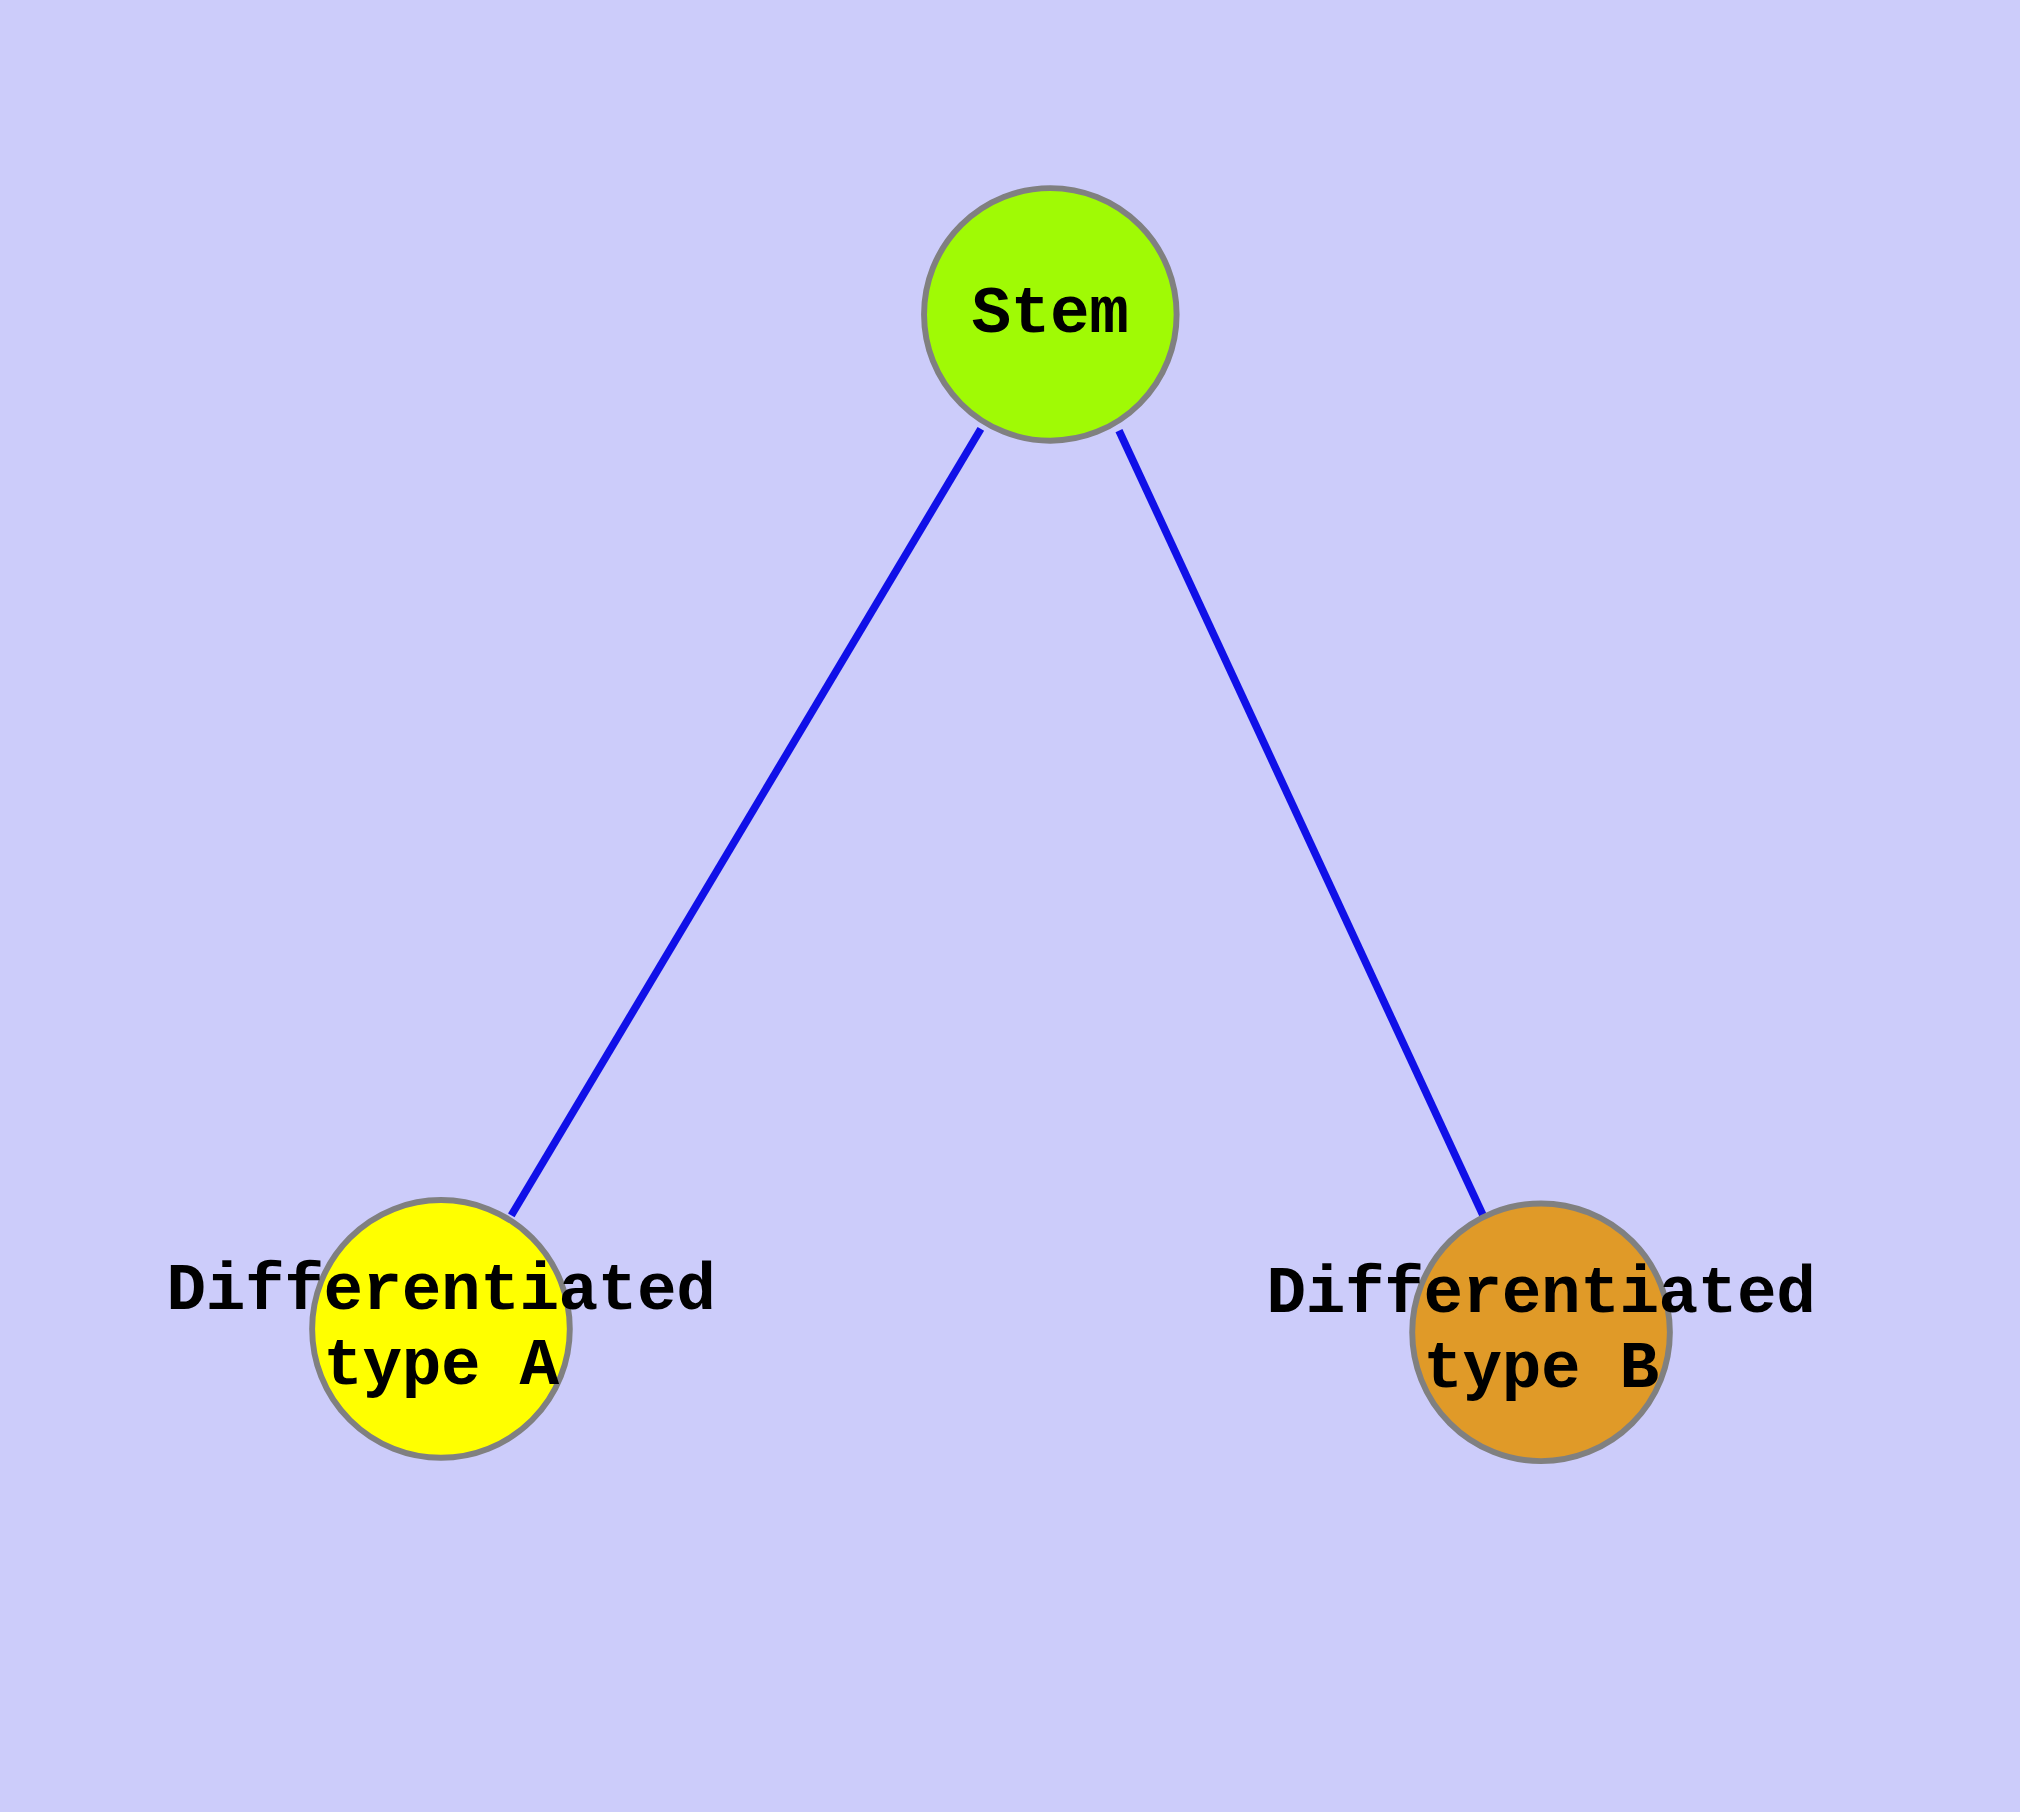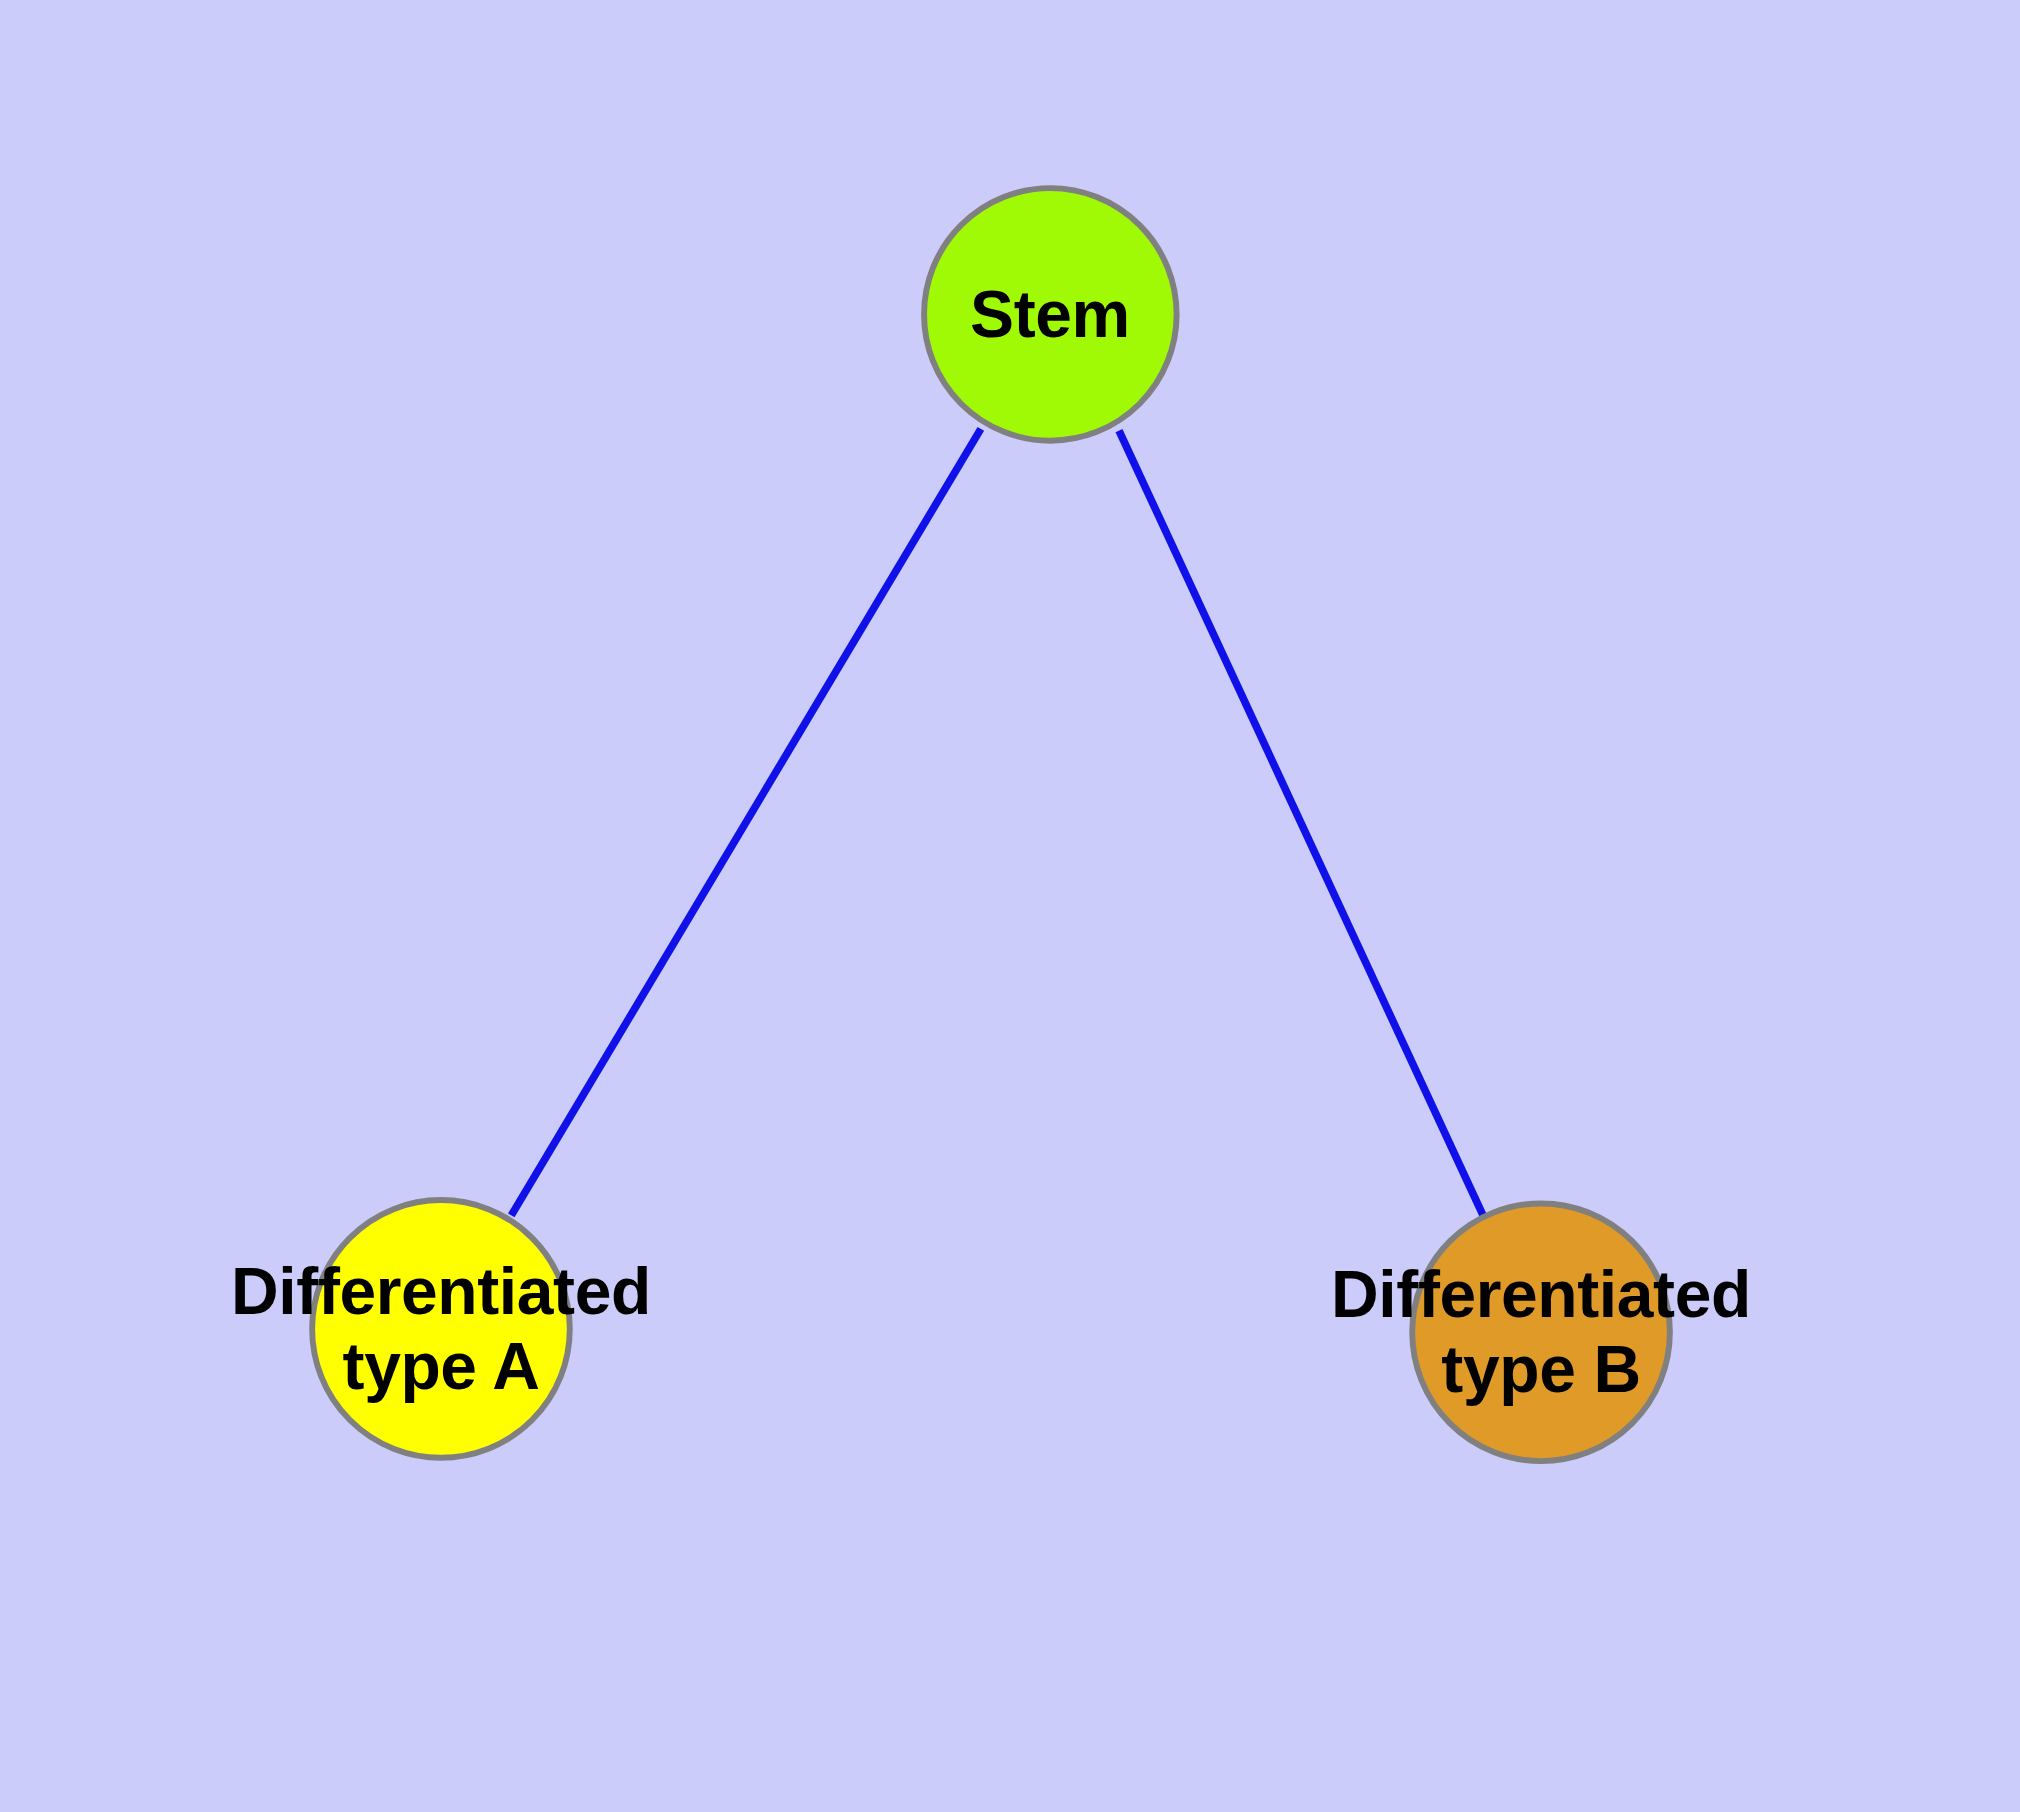--- a/index.html
+++ b/index.html
@@ -5,21 +5,21 @@
   html, body {
     margin: 0;
     padding: 0;
     background: #ffffff;
   }
   #canvas {
     position: relative;
     width: 2021px;
     height: 1812px;
     overflow: hidden;
-    font-family: Liberation Sans, sans-serif;
+    font-family: Liberation Mono, monospace;
   }
   #bg {
     position: absolute;
     left: 0; top: 0;
     width: 100%; height: 100%;
   }
   #graph-svg {
     position: absolute;
     left: 0; top: 0;
     width: 2021px;

